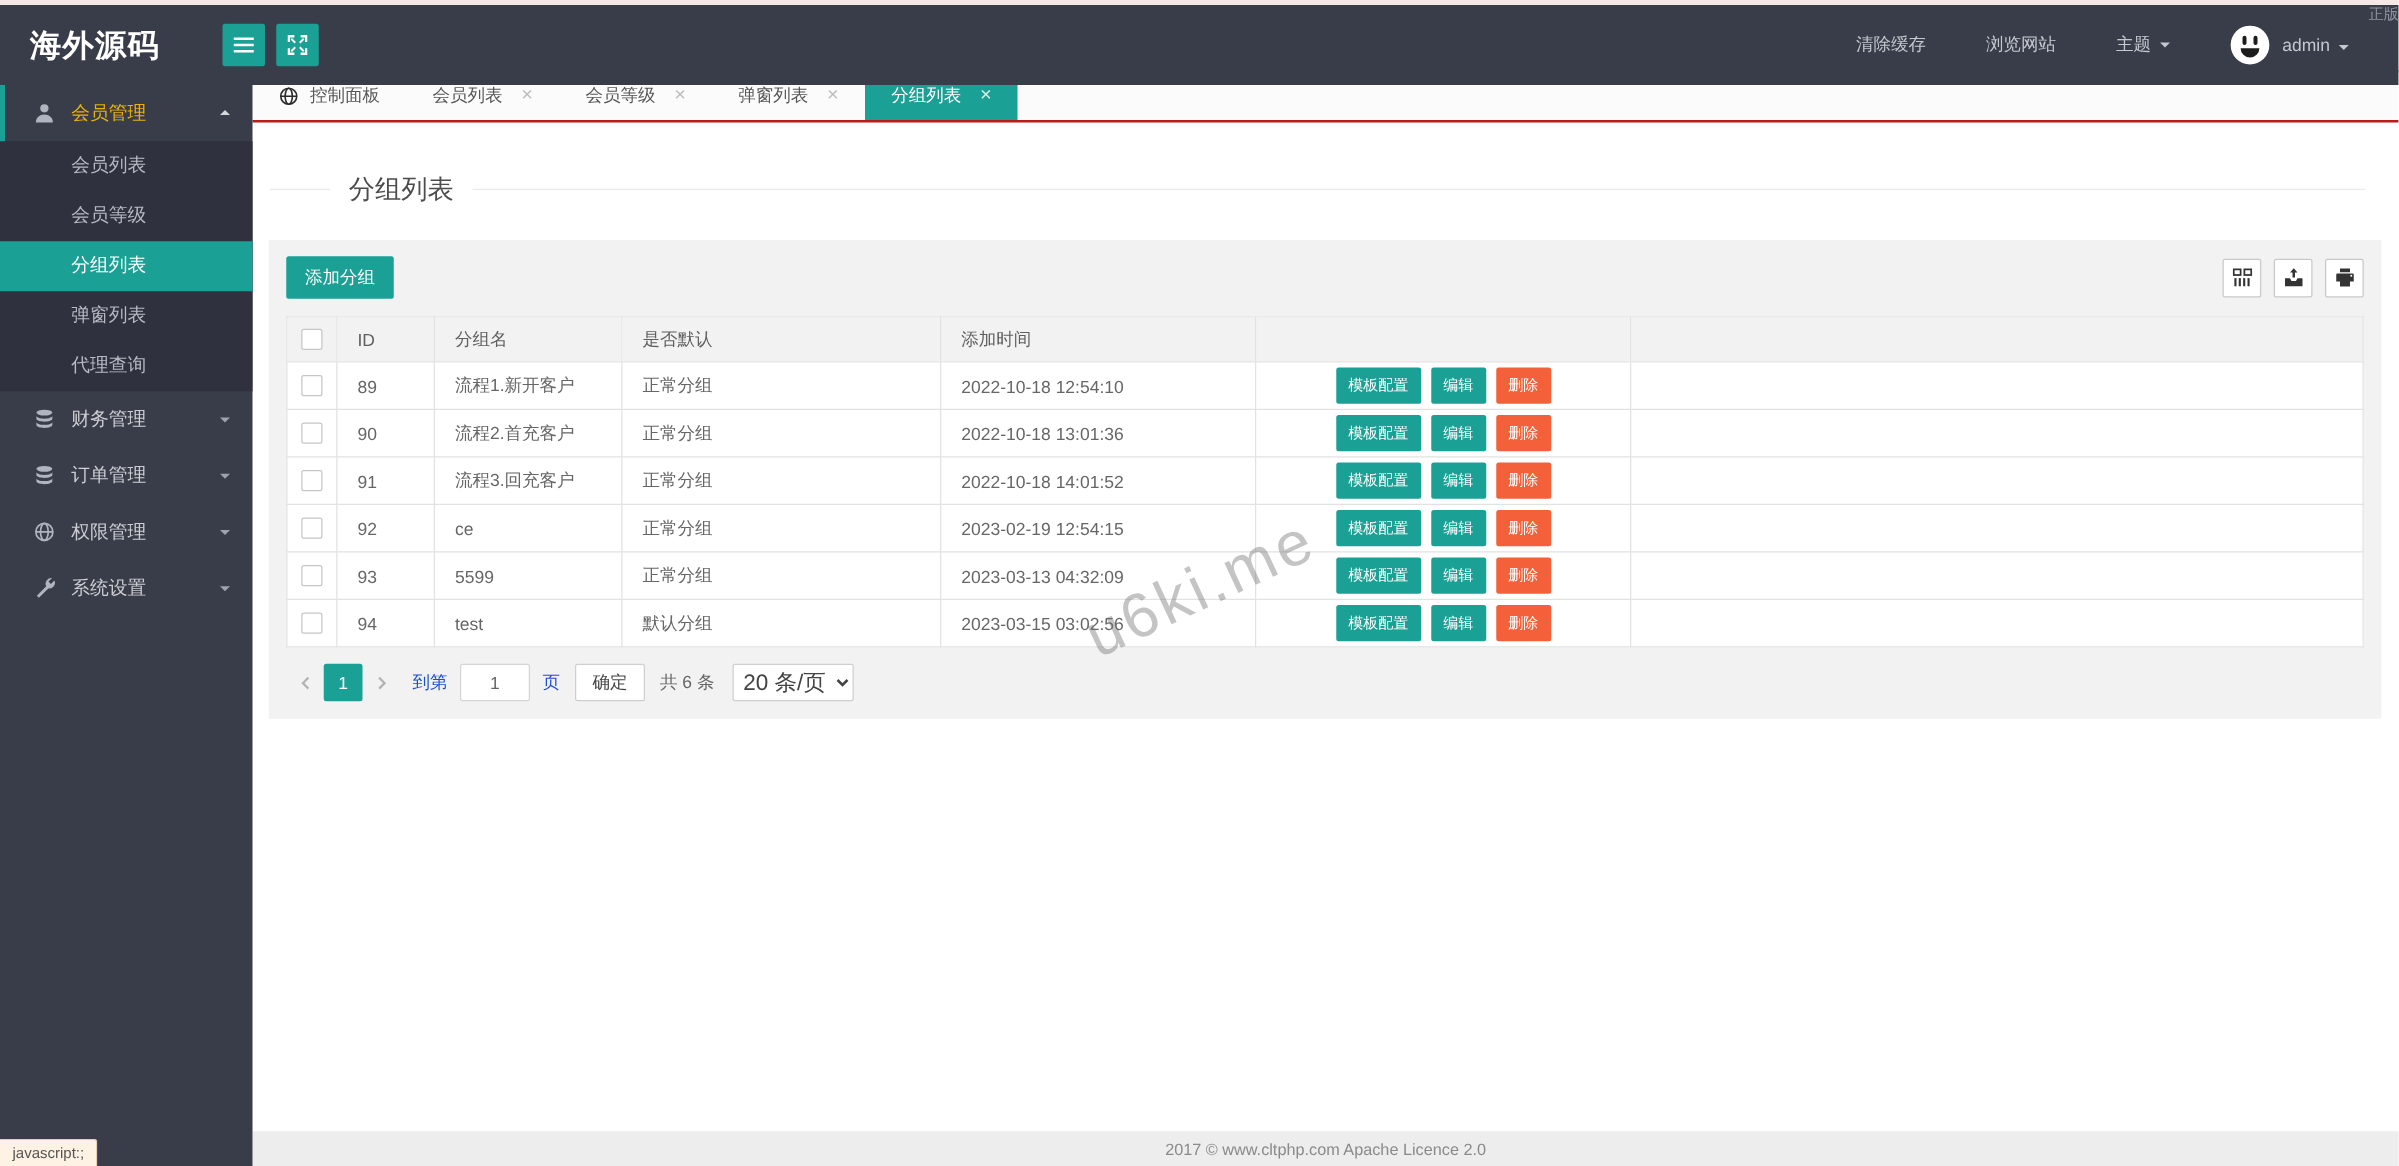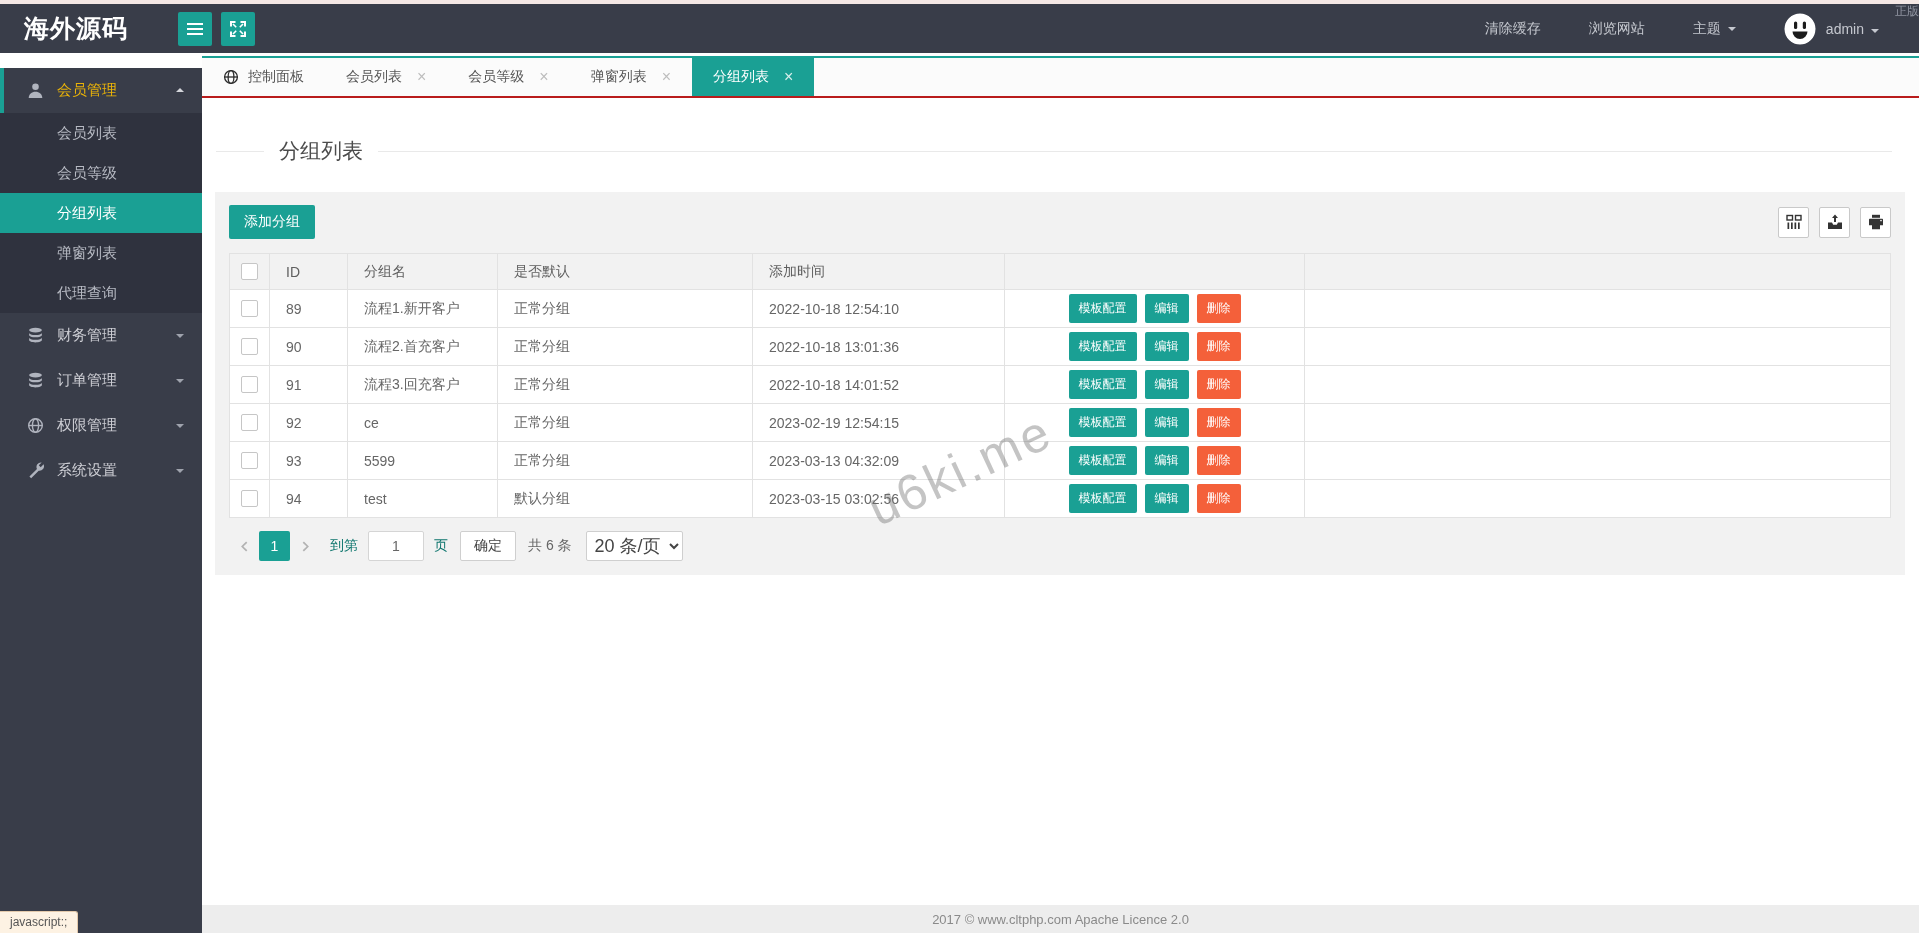--- a/index.html
+++ b/index.html
@@ -4,21 +4,21 @@
 <style>
   * { box-sizing: border-box; margin: 0; padding: 0; }
   body { margin: 0; background: #fff; font-family: "Liberation Sans", "DejaVu Sans", sans-serif; }
   .screen { position: relative; width: 1919px; height: 933px; overflow: hidden; background: #fff; }
 
   
   .topstrip { position: absolute; top: 0; left: 0; right: 0; height: 4px; background: #f5e8e5; z-index: 6; }
   .corner-text { position: absolute; top: 3px; right: 0px; color: #8f93a0; font-size: 12px; z-index: 7; }
 
   
-  .topbar { position: absolute; top: 4px; left: 0; right: 0; height: 49px; background: #393D49; display: flex; align-items: center; z-index: 5; }
+  .topbar { position: absolute; top: 4px; left: 0; right: 0; height: 64px; background: #393D49; display: flex; align-items: center; z-index: 5; }
   .logo { width: 178px; padding-left: 24px; font-size: 25px; font-weight: bold; color: #fff; letter-spacing: 1px; }
   .hbtn { width: 34px; height: 34px; background: #1AA094; border: none; border-radius: 2px; color: #fff; margin-right: 9px; display: flex; align-items: center; justify-content: center; cursor: pointer; }
   .i-burger { display: flex; flex-direction: column; gap: 3px; }
   .i-burger i { display: block; width: 16px; height: 2px; background: #fff; }
   .hbtn svg { width: 16px; height: 16px; }
   .topbar .spacer { flex: 1; }
   .topnav-link { color: #c5c8cf; font-size: 14px; margin-right: 48px; cursor: pointer; display: flex; align-items: center; text-decoration: none; }
   .caret { width: 0; height: 0; border: 4px solid transparent; border-top-color: currentColor; margin-left: 7px; margin-top: 4px; display: inline-block; }
   .avatar { width: 32px; height: 32px; border-radius: 50%; overflow: hidden; margin-right: 10px; cursor: pointer; flex: none; }
   .avatar svg { width: 100%; height: 100%; display: block; }
@@ -70,21 +70,21 @@
   .checkbox { display: inline-block; width: 17px; height: 17px; border: 1px solid #c6c6c6; border-radius: 2px; background: #fff; vertical-align: middle; cursor: pointer; }
   .grid td.acts { text-align: center; padding: 0; }
   .act-btn { border: none; border-radius: 2px; color: #fff; font-size: 12px; padding: 6px 10px; margin: 0 4px; cursor: pointer; }
   .act-btn.teal { background: #1AA094; }
   .act-btn.danger { background: #F4603A; }
 
   .pager { display: flex; align-items: center; margin-top: 13px; font-size: 14px; color: #999; }
   .pg-arrow { width: 30px; height: 30px; display: flex; align-items: center; justify-content: center; color: #b3b3b3; cursor: pointer; }
   .pg-arrow svg { width: 11px; height: 11px; }
   .pg-num { min-width: 31px; height: 30px; background: #1AA094; color: #fff; display: flex; align-items: center; justify-content: center; border-radius: 2px; font-size: 14px; cursor: pointer; }
-  .pg-text { margin: 0 10px; color: #0f766e; }
+  .pg-text { margin: 0 10px; color: #1d4ed8; }
   .pg-text.total { color: #666; }
   .pg-input { width: 56px; height: 30px; border: 1px solid #d5d5d5; border-radius: 2px; text-align: center; font-size: 14px; color: #666; background: #fff; }
   .pg-confirm { height: 30px; padding: 0 13px; background: #fff; border: 1px solid #cfcfcf; border-radius: 2px; font-size: 14px; color: #444; margin: 0 2px; cursor: pointer; }
   .pg-select { height: 30px; border: 1px solid #cfcfcf; border-radius: 2px; font-size: 18px; color: #444; background: #fff; padding: 0 4px; margin-left: 4px; }
 
   .watermark { position: absolute; left: 660px; top: 330px; font-size: 50px; color: rgba(115,115,115,0.42); transform: rotate(-25deg); letter-spacing: 3px; pointer-events: none; }
 
   .footer { position: absolute; left: 202px; right: 0; bottom: 0; height: 28px; background: #ededed; display: flex; align-items: center; justify-content: center; font-size: 13px; color: #8a8a8a; }
 
   .status-tip { position: absolute; left: 0; bottom: 0; background: #fdf2e3; border: 1px solid #e3c9ab; border-left: none; border-bottom: none; border-top-right-radius: 3px; padding: 3px 10px 4px; font-size: 12px; color: #555; z-index: 10; }

